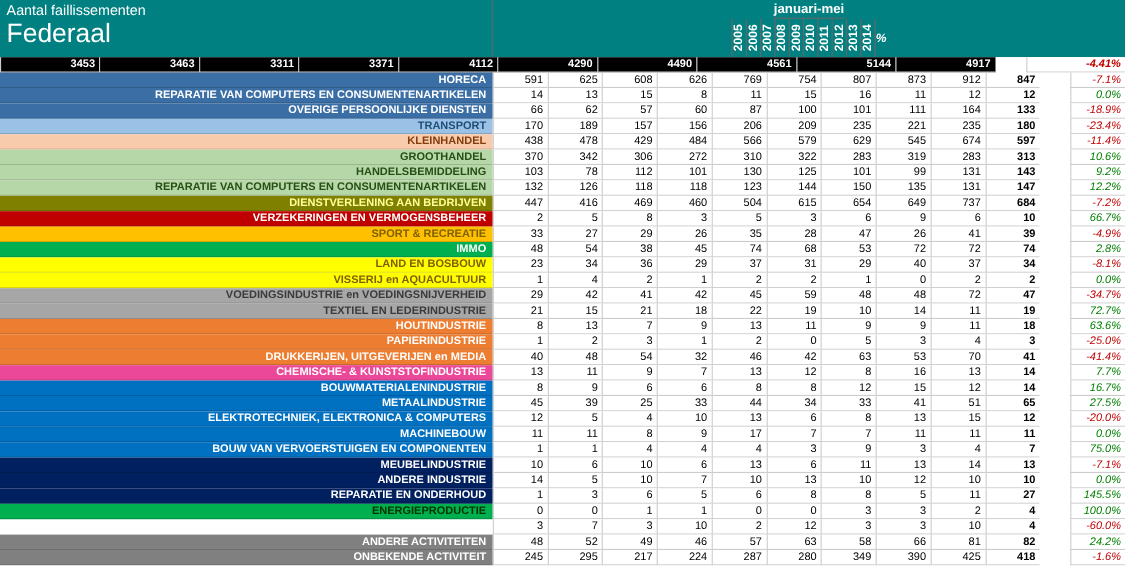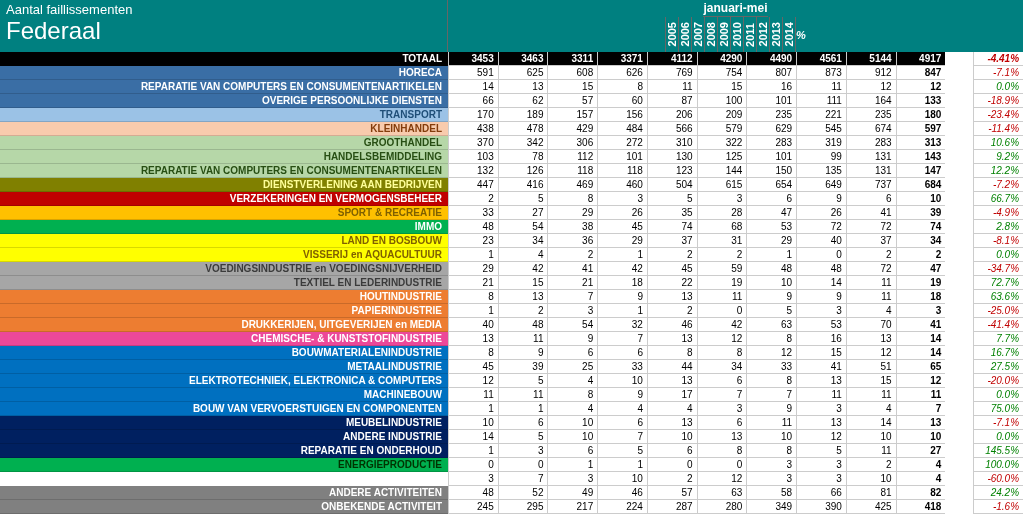--- a/index.html
+++ b/index.html
@@ -70,21 +70,20 @@
         <div class="year-cell">
           <span>2014</span>
         </div>
         <div class="year-cell pct-header">%</div>
       </div>
   </div>
 </div>
 
 <div id="table-body">
     <div class="data-row total-row">
-      <div class="row-label" style="background: rgb(0, 0, 0); color: rgb(255, 255, 255);">TOTAAL</div>
       <div class="row-cells">
         <div class="cell">3453</div>
         <div class="cell">3463</div>
         <div class="cell">3311</div>
         <div class="cell">3371</div>
         <div class="cell">4112</div>
         <div class="cell">4290</div>
         <div class="cell">4490</div>
         <div class="cell">4561</div>
         <div class="cell">5144</div>

